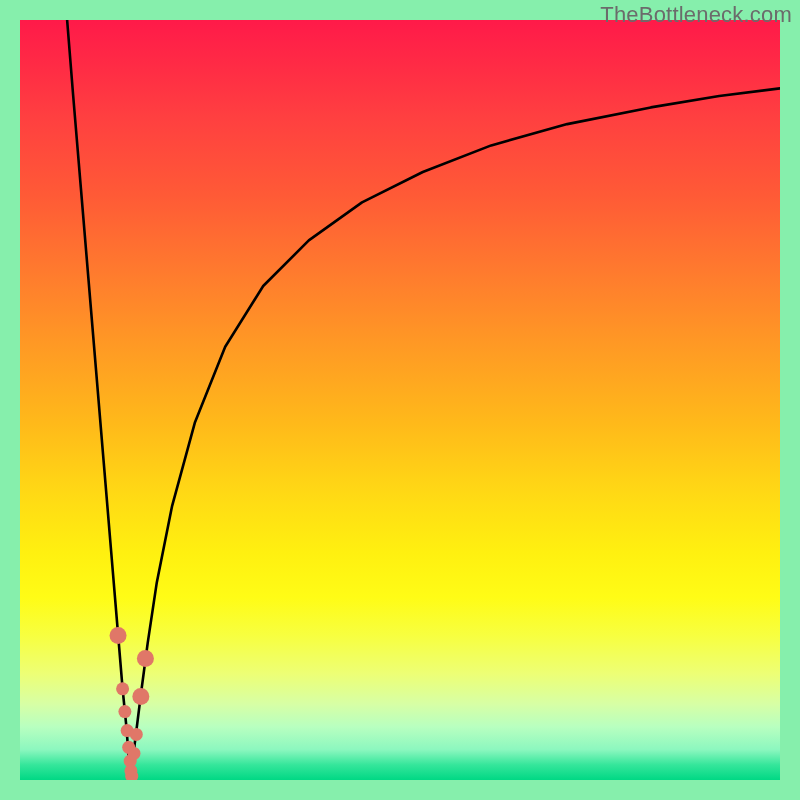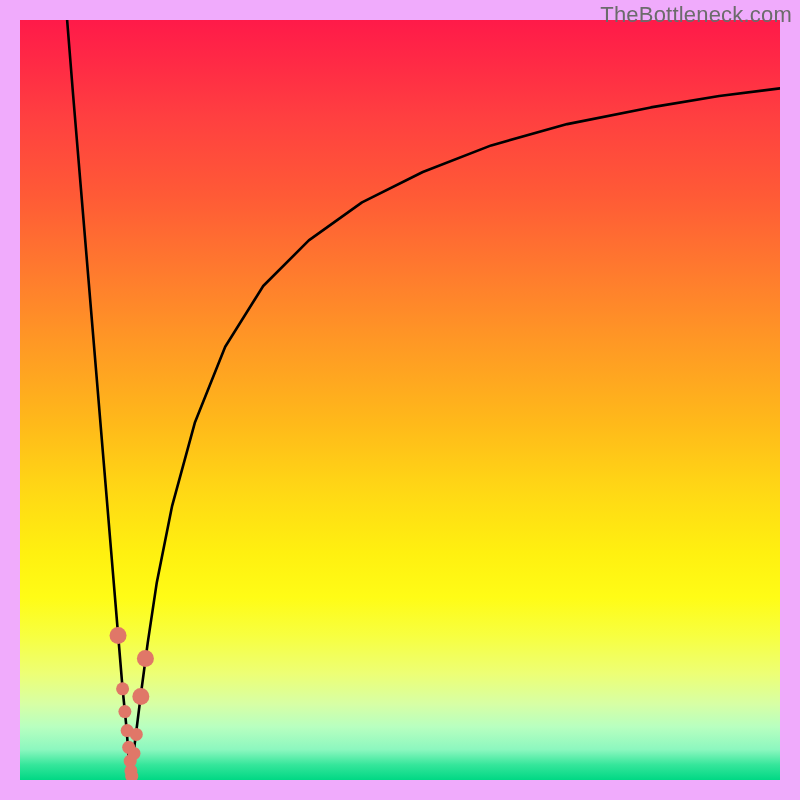--- a/index.html
+++ b/index.html
@@ -10,21 +10,21 @@
     overflow: hidden;
     background: #000;
     font-family: Arial, Helvetica, sans-serif;
   }
   .frame {
     position: absolute;
     left: 0;
     top: 0;
     width: 800px;
     height: 800px;
-    background: #f0abfc;
+    background: #86efac;
   }
   .plot {
     position: absolute;
     left: 20px;
     top: 20px;
     width: 760px;
     height: 760px;
     overflow: hidden;
   }
   .gradient {

